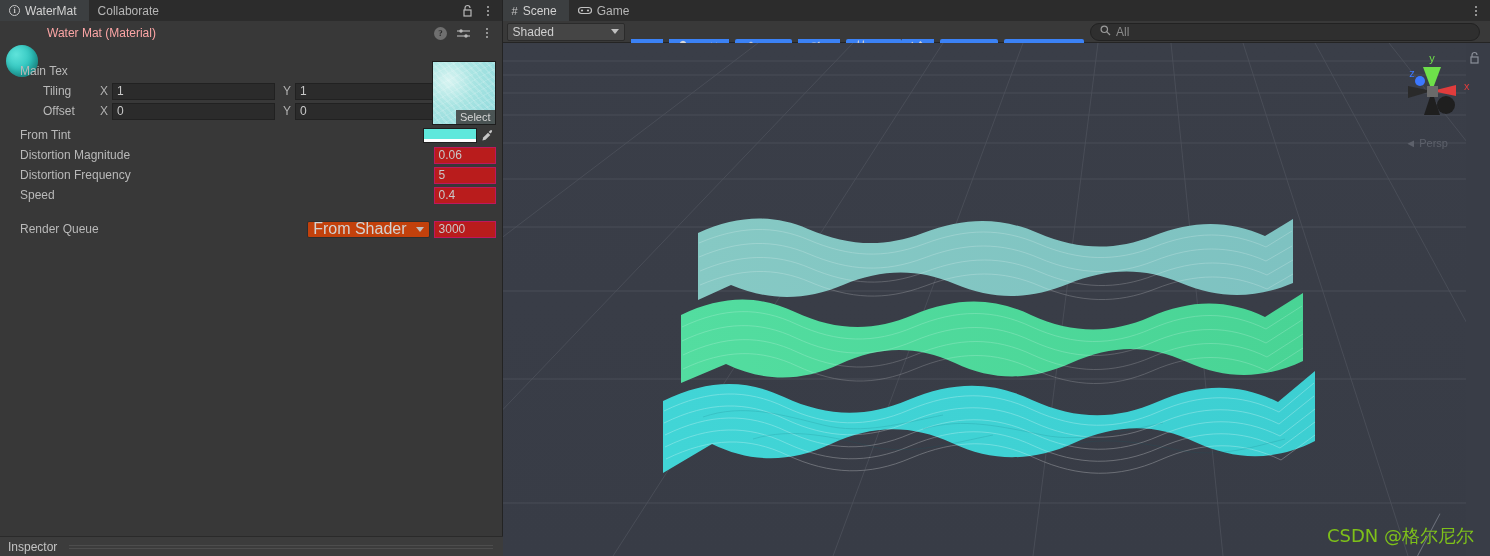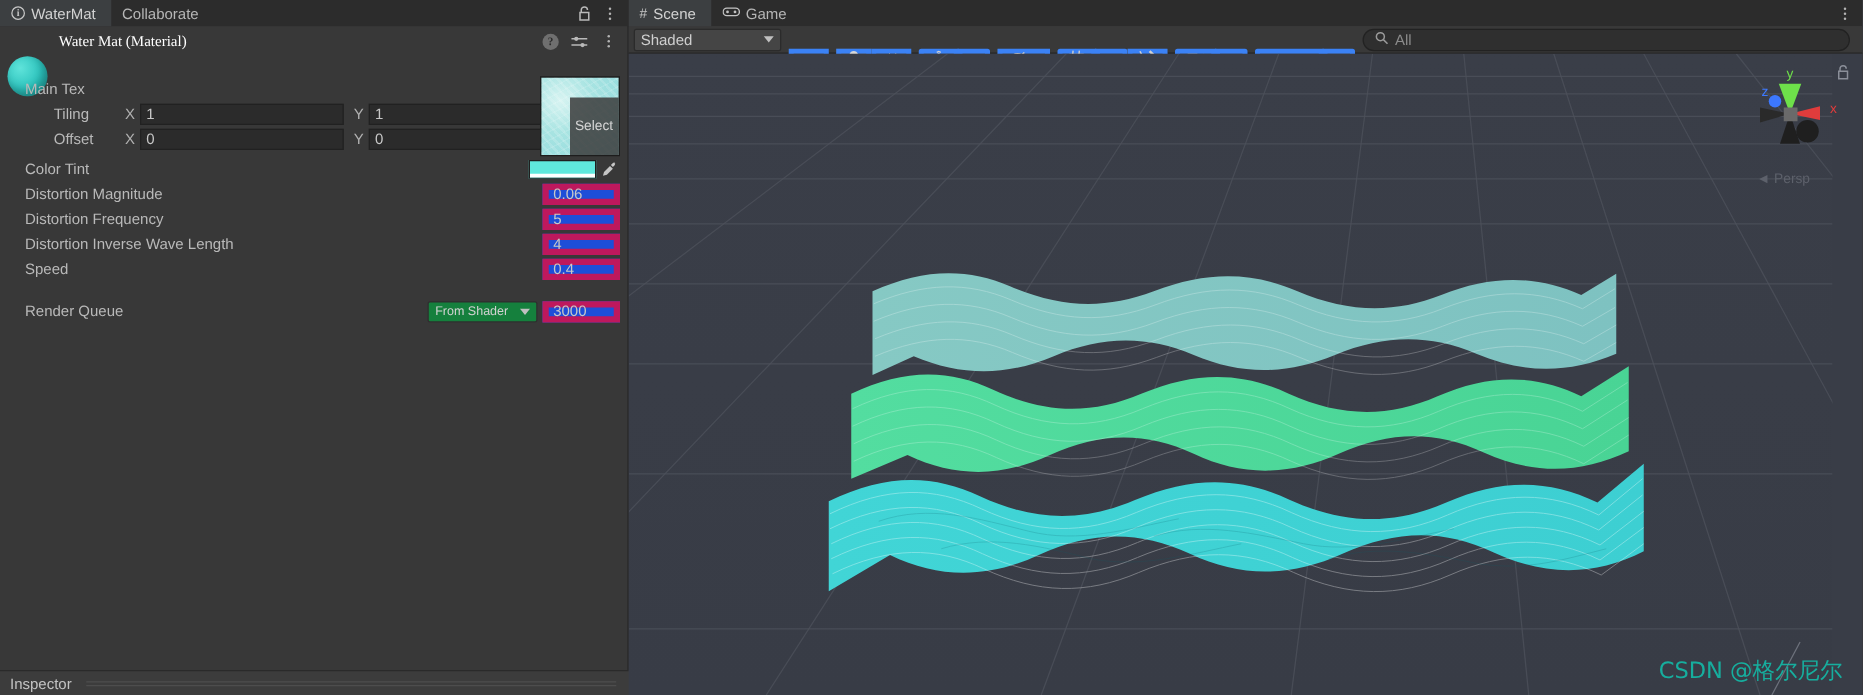--- a/index.html
+++ b/index.html
@@ -32,21 +32,21 @@
   .kebab i { width: 2px; height: 2px; background: #b4b4b4; border-radius: 50%; display: block; }
 
   .mat-header { height: 24px; display: flex; align-items: center; padding: 0 6px 0 0; position: relative; }
   .mat-thumb {
     position: absolute; left: 6px; top: 24px;
     width: 32px; height: 32px; border-radius: 50%;
     background:
       radial-gradient(circle at 32% 30%, #5fe3da 0%, #2cc3bd 55%, #1fa9a6 100%);
     box-shadow: inset -3px -4px 7px rgba(0,0,0,.28);
   }
-  .mat-title { margin-left: 47px; font-size: 12px; color: #ffffff; font-family: Liberation Serif, serif; }
+  .mat-title { margin-left: 47px; font-size: 12px; color: #fca5a5; }
   .mat-header-right { margin-left: auto; display: flex; align-items: center; gap: 5px; }
   .q-icon {
     width: 13px; height: 13px; border-radius: 50%; background: #6f6f6f;
     color: #2b2b2b; font-size: 9px; font-weight: bold;
     display: flex; align-items: center; justify-content: center;
     font-family: "Liberation Serif", serif;
   }
 
   .shader-row { display: flex; align-items: center; height: 20px; margin-top: 9px; padding-right: 6px; }
   .shader-label { width: 89px; text-align: right; padding-right: 8px; font-size: 12px; color: #b9b9b9; }
@@ -61,21 +61,21 @@
     width: 44px; height: 18px; margin-left: 4px; background: #4c4c4c;
     border: 1px solid #2e2e2e; border-radius: 2px;
     display: flex; align-items: center; justify-content: center;
     font-size: 12px; color: #cfcfcf;
   }
 
   .props { position: relative; margin-top: 16px; }
   .prow { display: flex; align-items: center; height: 20px; padding: 0 6px 0 20px; }
   .prow .plabel { font-size: 12px; color: #b9b9b9; }
   .num-field {
-    width: 62px; height: 17px; background: #1d4ed8; border: 5px solid #be185d;
+    width: 62px; height: 17px; background: #b91c1c; border: 1px solid #be185d;
     font-size: 12px; color: #c8c8c8; display: flex; align-items: center; padding: 0 4px;
   }
 
   .vec-row { display: flex; align-items: center; height: 20px; padding-left: 43px; }
   .vec-label { width: 57px; font-size: 12px; color: #b9b9b9; }
   .axis { font-size: 12px; color: #b0b0b0; width: 12px; }
   .axis-field {
     width: 163px; height: 17px; background: #2b2b2b; border: 1px solid #212121;
     font-size: 12px; color: #c8c8c8; display: flex; align-items: center; padding: 0 4px;
   }
@@ -85,34 +85,34 @@
     position: absolute; right: 6px; top: 0; width: 64px; height: 64px;
     border: 1px solid #1d1d1d;
     background:
       repeating-linear-gradient(47deg, rgba(255,255,255,.15) 0 2px, rgba(0,0,0,0) 2px 5px),
       repeating-linear-gradient(-28deg, rgba(255,255,255,.12) 0 1px, rgba(0,0,0,0) 1px 6px),
       radial-gradient(circle at 25% 30%, #d8f4f2 0%, #a8e4e2 40%, #8fd9dc 100%);
   }
   .tex-select {
     position: absolute; right: 0; bottom: 0;
     background: rgba(60,60,60,.86); color: #d6d6d6;
-    font-size: 11px; padding: 16px 4px; line-height: 14px;
+    font-size: 11px; padding: 0 4px; line-height: 14px;
   }
 
   .color-swatch {
     width: 54px; height: 15px; background: #5fe8dc;
     border: 1px solid #1f1f1f; position: relative;
   }
   .color-swatch .alpha { position: absolute; left: 0; right: 0; bottom: 0; height: 3px; background: #ffffff; }
   .eyedrop { width: 16px; margin-left: 3px; display: flex; align-items: center; justify-content: center; }
 
   .dd-small {
-    height: 17px; background: #15803d; border: 1px solid #2e2e2e; border-radius: 2px;
+    height: 17px; background: #c2410c; border: 1px solid #2e2e2e; border-radius: 2px;
     display: flex; align-items: center; padding: 0 5px; gap: 9px;
-    font-size: 10px; color: #d2d2d2; text-align: center;
+    font-size: 16px; color: #d2d2d2; text-align: center;
   }
   .checkbox { width: 14px; height: 14px; background: #2e2e2e; border: 1px solid #1e1e1e; border-radius: 1px; }
 
   .panel-footer {
     position: absolute; left: 0; bottom: 0; width: 527px; height: 20px;
     background: #3c3c3c; border-top: 1px solid #2a2a2a;
     display: flex; align-items: center; padding: 0 6px 0 8px;
   }
   .footer-name { font-size: 12px; color: #c3c3c3; }
   .footer-rule { flex: 1; height: 4px; margin: 0 10px 0 12px; border-top: 1px solid #4d4d4d; border-bottom: 1px solid #4d4d4d; }
@@ -153,21 +153,21 @@
   }
 
   .viewport { position: absolute; left: 0; top: 43px; right: 0; bottom: 0; overflow: hidden; background: #393d47; }
 
   .gizmo { position: absolute; right: 12px; top: 2px; width: 92px; height: 92px; }
   .persp-label { position: absolute; right: 42px; top: 94px; font-size: 11px; color: #5d616b; }
   .scene-lock { position: absolute; right: 10px; top: 8px; }
 
   .watermark {
     position: absolute; right: 16px; bottom: 8px;
-    font-size: 18px; color: #14b8a6; opacity: .92;
+    font-size: 18px; color: #84cc16; opacity: .92;
     font-family: "DejaVu Sans", sans-serif;
   }
   .wm-slash { position: absolute; right: 72px; bottom: 0px; width: 1px; height: 48px; background: rgba(210,215,225,.35); transform: rotate(28deg); transform-origin: bottom; }
 </style>
 </head>
 <body>
 
 <div class="app">
 
   <div class="inspector">
@@ -245,21 +245,21 @@
       <div class="vec-row">
         <span class="vec-label">Offset</span>
         <span class="axis">X</span>
         <span class="axis-field">0</span>
         <span class="vec-gap"></span>
         <span class="axis">Y</span>
         <span class="axis-field">0</span>
       </div>
 
       <div class="prow" style="margin-top:4px">
-        <span class="plabel">Color Tint</span>
+        <span class="plabel">From Tint</span>
         <span style="margin-left:auto; display:flex; align-items:center;">
           <span class="color-swatch">
               <span class="alpha"></span>
             </span>
           <span class="eyedrop">
             <svg width="13" height="13" viewBox="0 0 13 13">
                 <path d="M11.4 1.6a1.6 1.6 0 0 0-2.3 0L7.7 3l1.6 1.6 1.4-1.4a1.2 1.2 0 0 0 0-1.6z" fill="#c6c6c6"></path>
                 <path d="M7 3.7 2.2 8.5 1.4 11.6l3.1-.8L9.3 6z" fill="#c6c6c6"></path>
               </svg>
           </span>
@@ -269,24 +269,20 @@
       <div class="prow">
         <span class="plabel">Distortion Magnitude</span>
         <span class="num-field" style="margin-left:auto">0.06</span>
       </div>
 
       <div class="prow">
         <span class="plabel">Distortion Frequency</span>
         <span class="num-field" style="margin-left:auto">5</span>
       </div>
 
-      <div class="prow">
-        <span class="plabel">Distortion Inverse Wave Length</span>
-        <span class="num-field" style="margin-left:auto">4</span>
-      </div>
 
       <div class="prow">
         <span class="plabel">Speed</span>
         <span class="num-field" style="margin-left:auto">0.4</span>
       </div>
 
       <div class="prow" style="margin-top:14px">
         <span class="plabel">Render Queue</span>
         <span style="margin-left:auto; display:flex; align-items:center; gap:4px;">
           <span class="dd-small">

